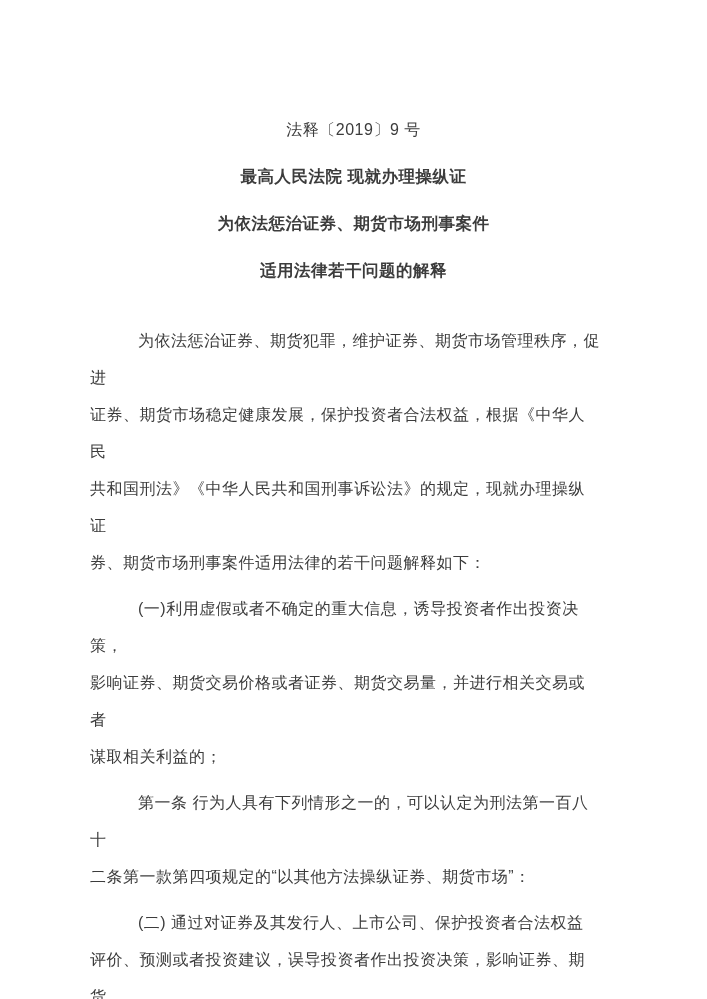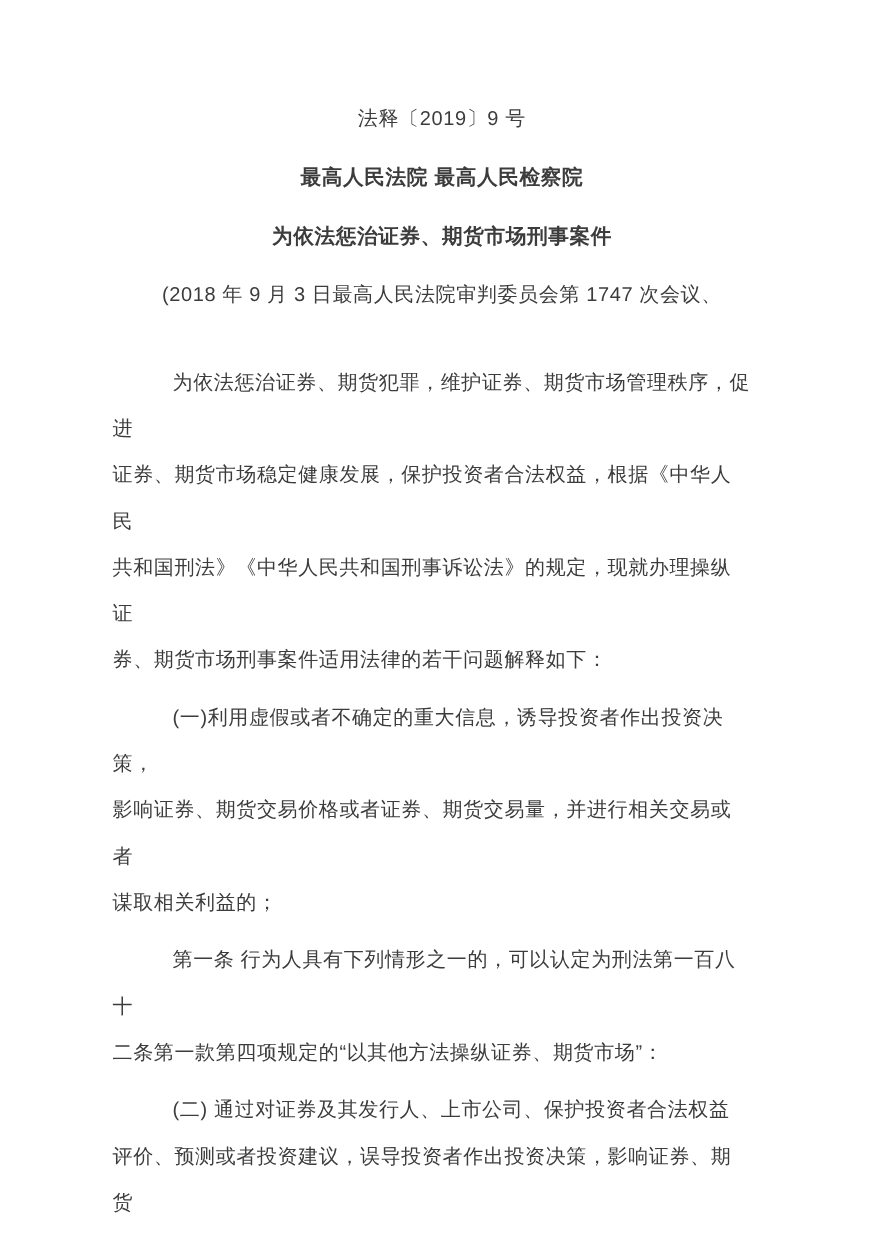--- a/index.html
+++ b/index.html
@@ -12,20 +12,21 @@
     width: 707px;
     height: 999px;
     background: #ffffff;
     font-family: "Liberation Sans", "DejaVu Sans", sans-serif;
     color: #3c3c3c;
     overflow: hidden;
   }
   .heading {
     padding-top: 72px;
     text-align: center;
+    margin-top: 34px;
   }
   .h-line {
     font-size: 16px;
     line-height: 47px;
     letter-spacing: 0.5px;
     white-space: nowrap;
   }
   .h-bold {
     font-weight: 700;
     font-size: 16.5px;
@@ -44,23 +45,23 @@
     text-align: left;
   }
 </style>
 </head>
 <body>
 
 <div class="page">
 
   <div class="heading">
     <div class="h-line">法释〔2019〕9 号</div>
-    <div class="h-line h-bold">最高人民法院 最高人民检察院</div>
+    <div class="h-line h-bold">最高人民法院 现就办理操纵证</div>
     <div class="h-line h-bold">为依法惩治证券、期货市场刑事案件</div>
-    <div class="h-line">(2018 年 9 月 3 日最高人民法院审判委员会第 1747 次会议、</div>
+    <div class="h-line h-bold">适用法律若干问题的解释</div>
   </div>
 
   <div class="body-text">
     <p>为依法惩治证券、期货犯罪，维护证券、期货市场管理秩序，促进
 证券、期货市场稳定健康发展，保护投资者合法权益，根据《中华人民
 共和国刑法》《中华人民共和国刑事诉讼法》的规定，现就办理操纵证
 券、期货市场刑事案件适用法律的若干问题解释如下：</p>
     <p>(一)利用虚假或者不确定的重大信息，诱导投资者作出投资决策，
 影响证券、期货交易价格或者证券、期货交易量，并进行相关交易或者
 谋取相关利益的；</p>

